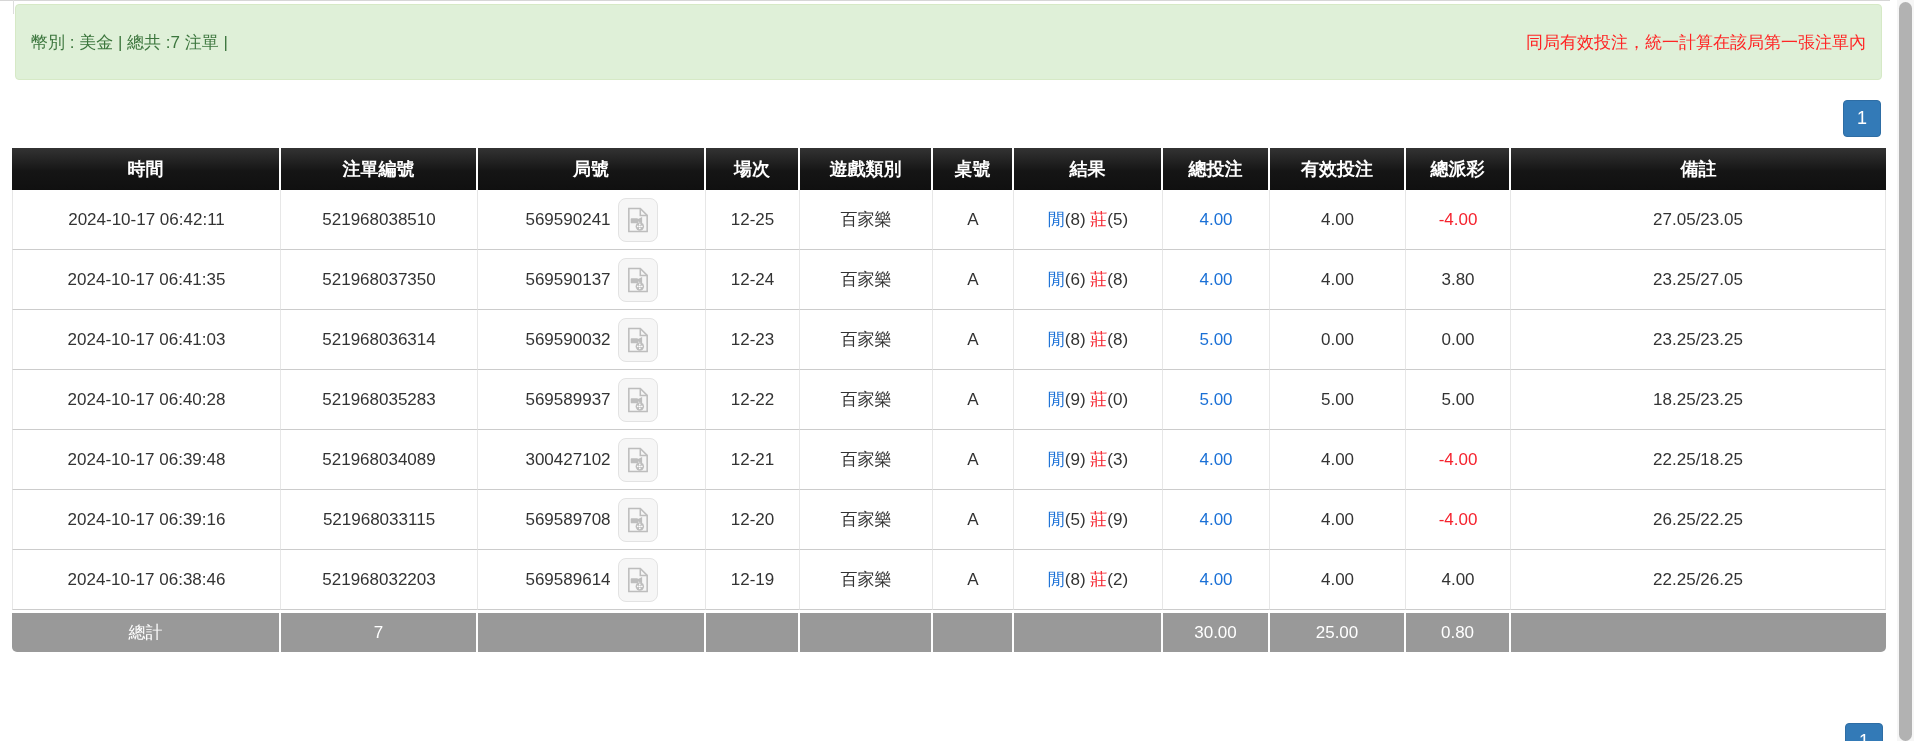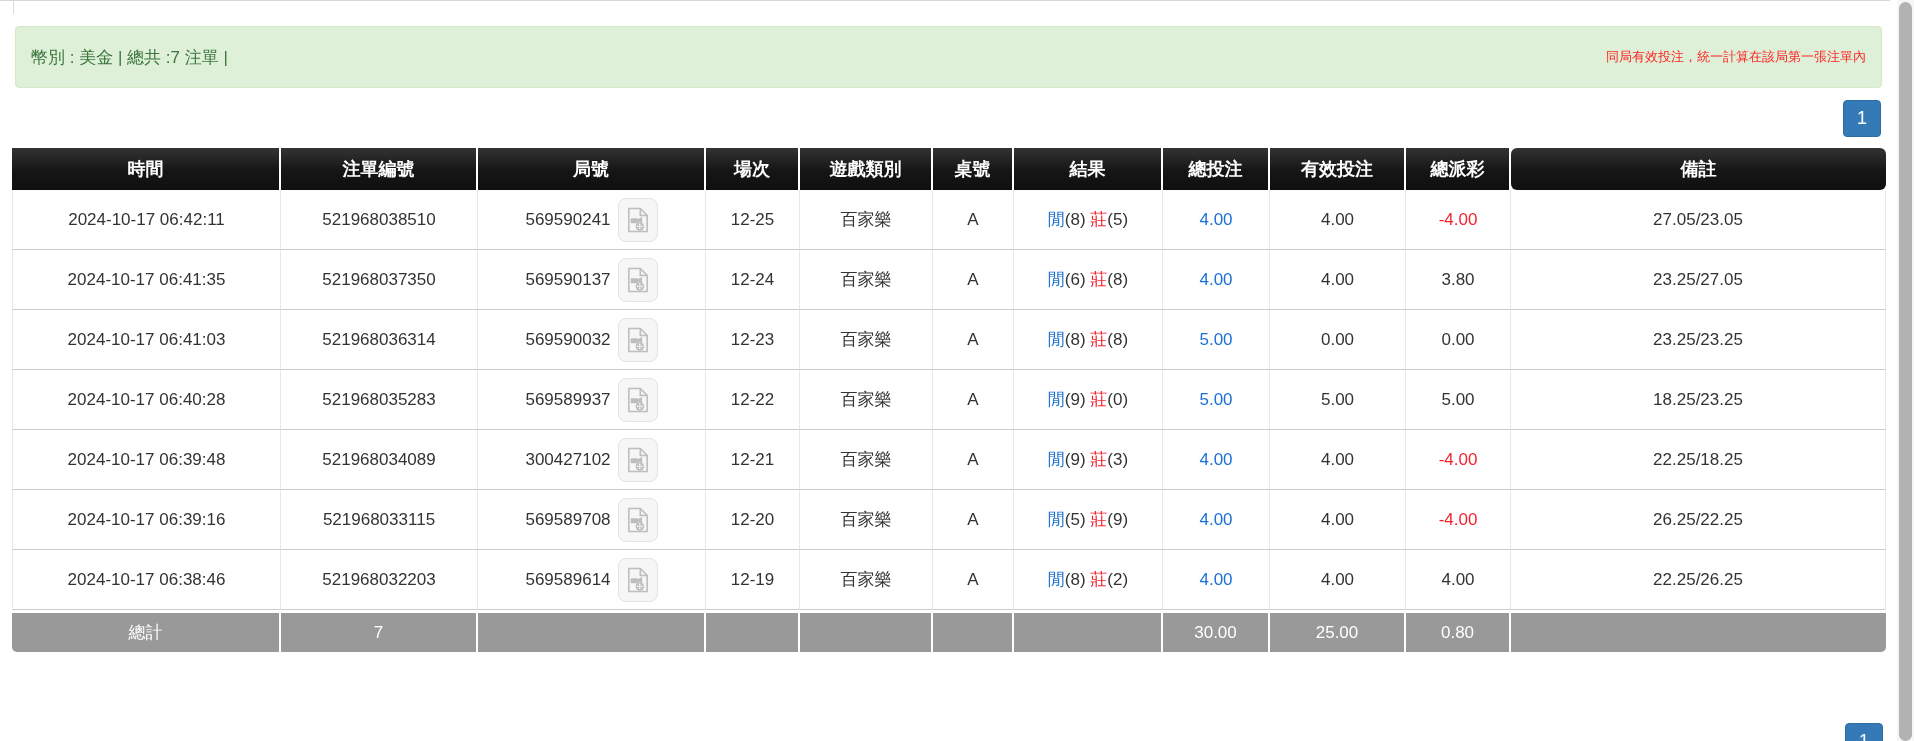--- a/index.html
+++ b/index.html
@@ -3,38 +3,38 @@
 <meta charset="utf-8">
 <style>
   * { margin:0; padding:0; box-sizing:border-box; }
   html,body { width:1914px; height:741px; overflow:hidden; background:#fff;
     font-family:"Liberation Sans","DejaVu Sans",sans-serif; }
   .page { position:relative; width:1914px; height:741px; }
 
   .top-edge-line { position:absolute; left:0; top:0; width:1890px; height:1px; background:#d6d6d6; }
   .panel-remnant-line { position:absolute; left:13px; top:0; width:1px; height:14px; background:#ddd; }
 
-  .banner { position:absolute; left:15px; top:26px; width:1867px; height:62px;
+  .banner { position:absolute; left:15px; top:4px; width:1867px; height:76px;
     background:#dff0d8; border:1px solid #d6e9c6; border-radius:4px;
     display:flex; align-items:center; justify-content:space-between; padding:0 15px; }
   .banner-left { color:#3c763d; font-size:17px; }
-  .banner-right { color:#ff2424; font-size:13px; }
+  .banner-right { color:#ff2424; font-size:17px; }
 
   .page-btn { position:absolute; width:38px; height:37px; background:#337ab7;
     border:1px solid #2e6da4; border-radius:4px; color:#fff; font-size:18px;
     display:flex; align-items:center; justify-content:center; cursor:pointer; }
   .page-btn.top { top:100px; right:33px; }
   .page-btn.bottom { top:723px; right:31px; }
 
   table.records { position:absolute; left:12px; top:148px; width:1874px;
     border-collapse:separate; border-spacing:0; table-layout:fixed; }
   th { height:42px; background:linear-gradient(180deg,#333 0%,#151515 55%,#101010 100%);
     color:#fff; font-size:18px; font-weight:bold; 
     border-right:2px solid #fff; vertical-align:middle; }
-  th:last-child { border-right:none;border-radius:6px; }
+  th:last-child { border-right:none; }
 
   td { height:60px; text-align:center; vertical-align:middle; font-size:17px; color:#333;
     background:#fff; border-bottom:1px solid #ccc; border-right:1px solid #e7e7e7; }
   td:first-child { border-left:1px solid #e7e7e7; }
 
   .blue { color:#1a70d6; }
   .red  { color:#f5222d; }
   .neg  { color:#f5222d; }
   .bet-link { color:#1a70d6; cursor:pointer; }
 

